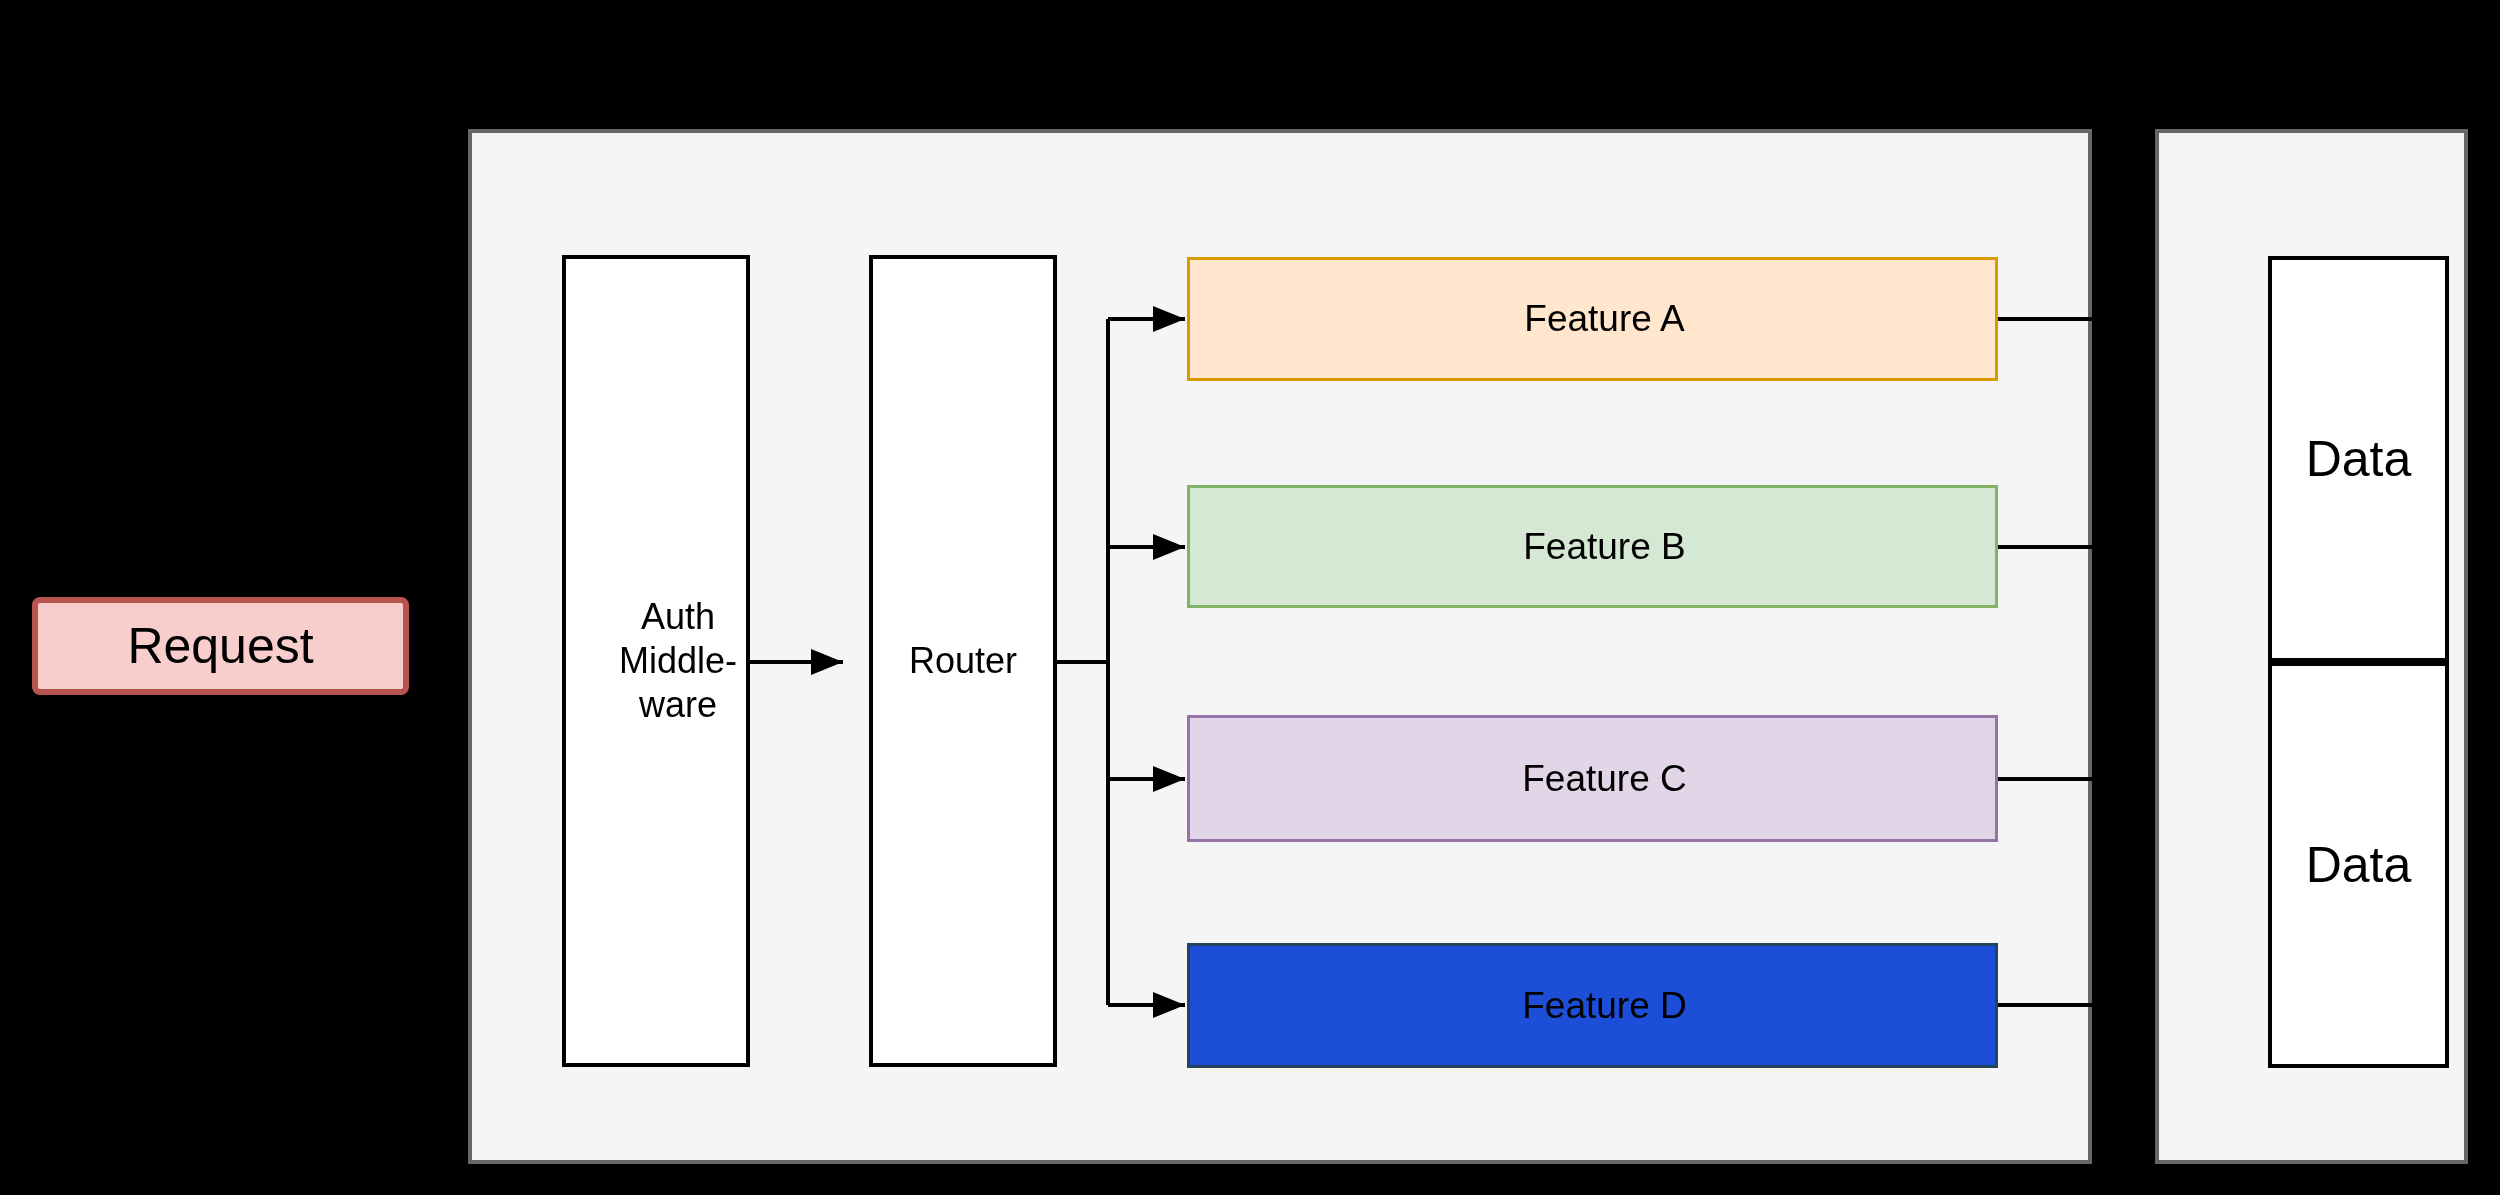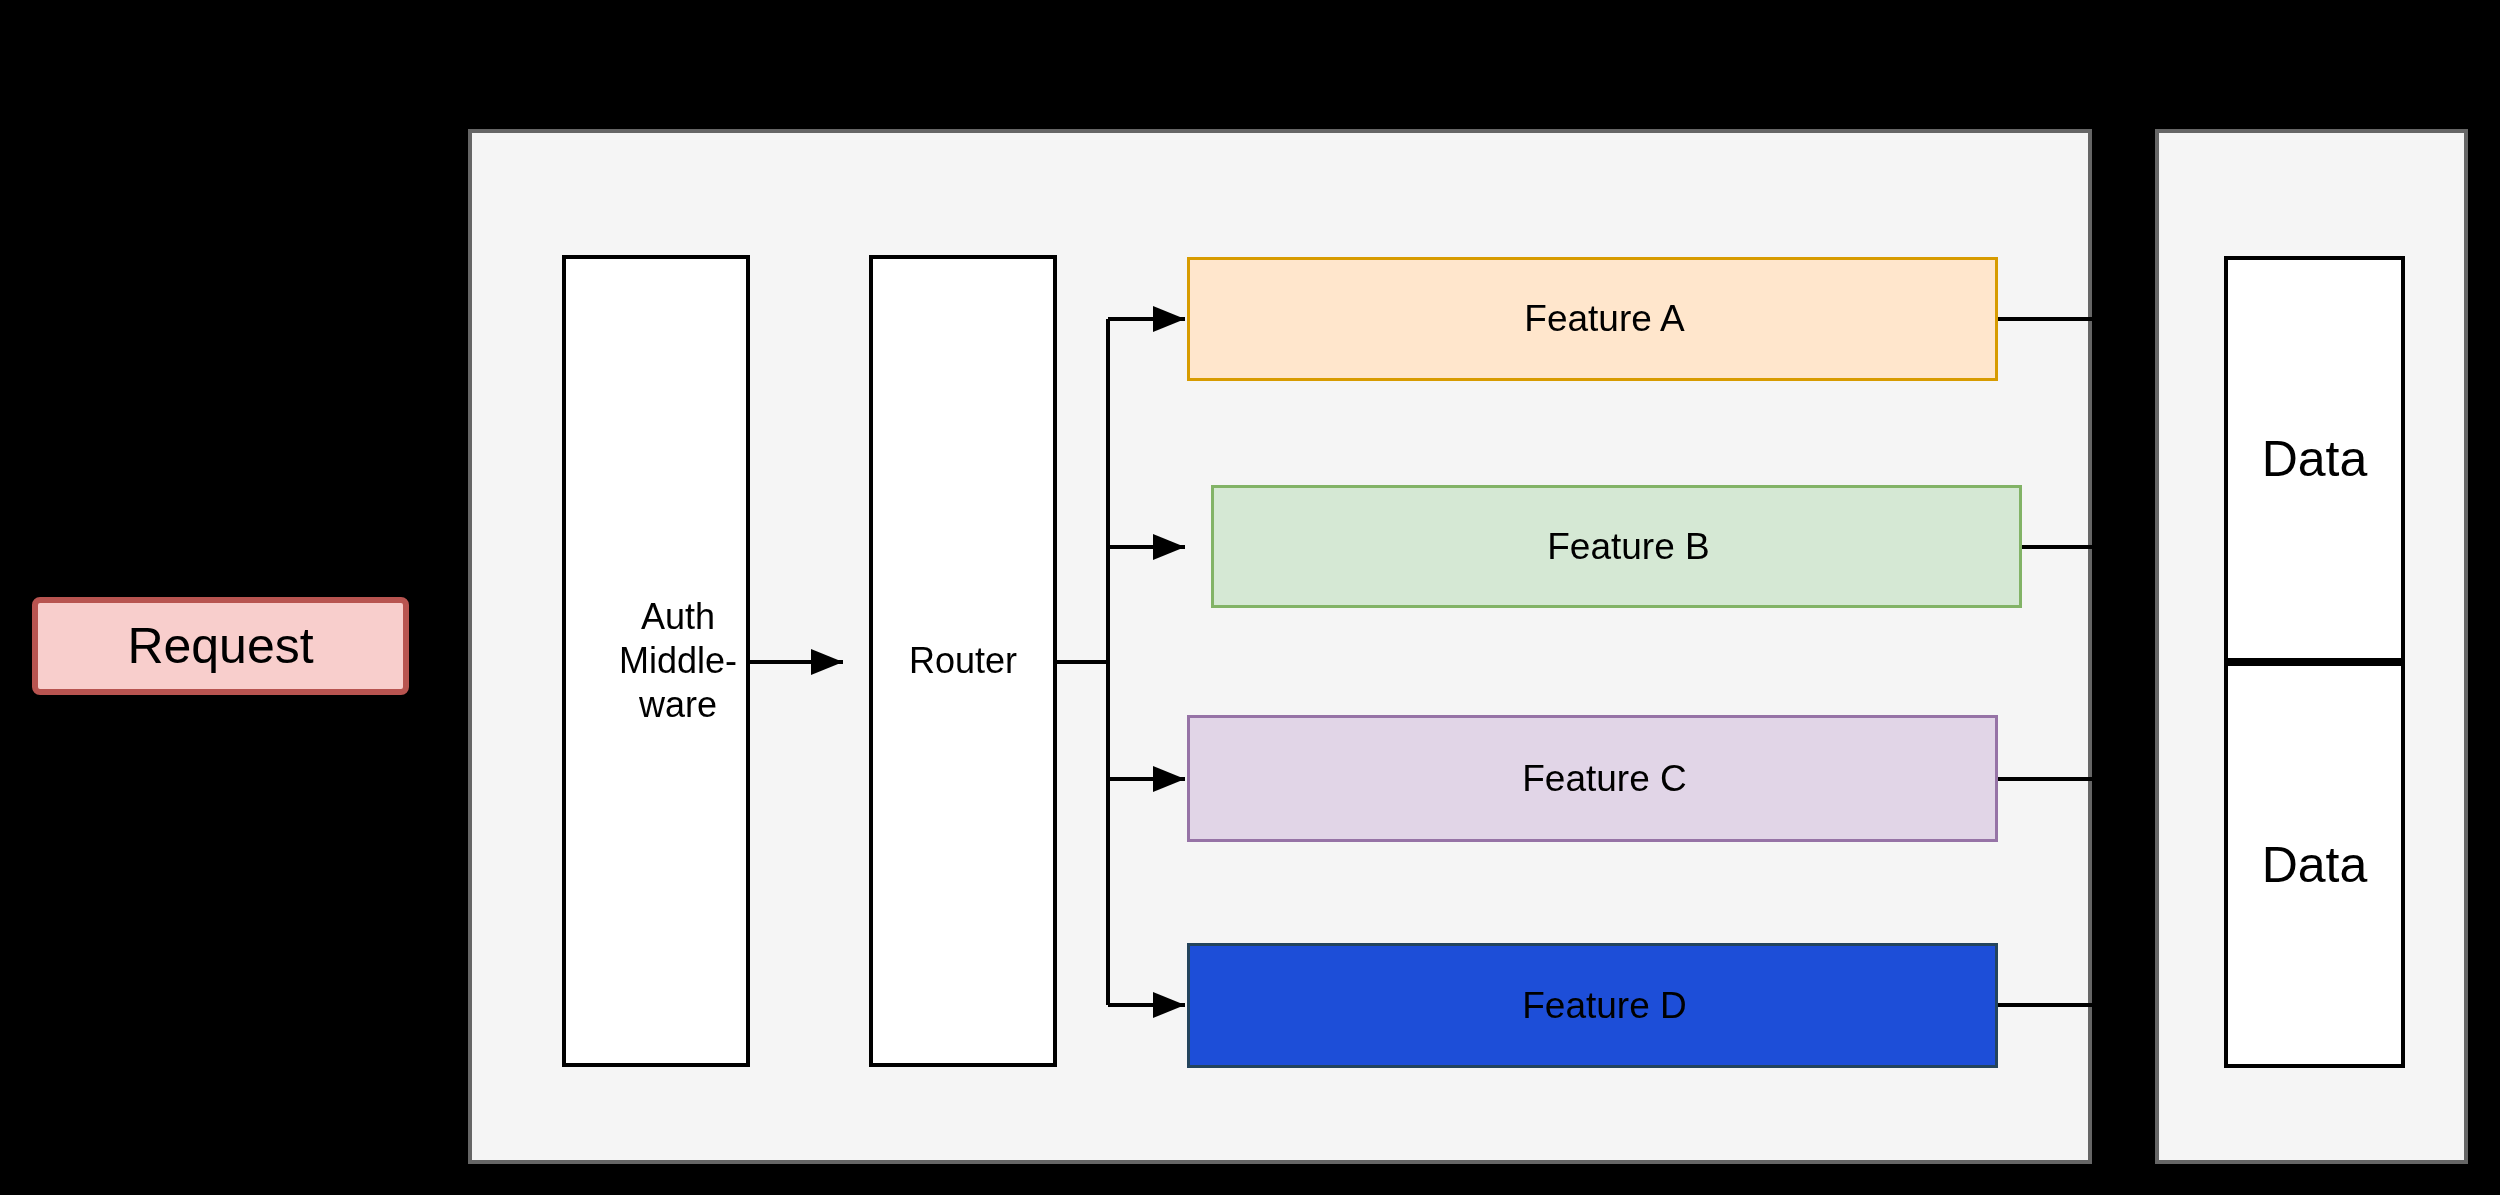--- a/index.html
+++ b/index.html
@@ -27,36 +27,36 @@
     box-sizing: border-box;
     display: flex;
     align-items: center;
     justify-content: center;
     text-align: center;
     background: #fff;
   }
   .node .label { display: block; }
   .plain-box { border: 4px solid #000; }
   .feature-box { border: 3px solid; font-size: 37px; padding-left: 24px; }
-  .big-label { font-size: 50px; }
+  .big-label { font-size: 50px; margin-left: 44px; }
   .mid-label { font-size: 36px; line-height: 44px; }
   .mid-label .line { display: block; margin-left: 44px; }
   #request-node {
     border: 6px solid;
     border-radius: 8px;
     font-size: 50px;
   }
   
   #gateway-container  { left: 468px;  top: 129px; width: 1624px; height: 1035px; }
   #datastore-container{ left: 2155px; top: 129px; width: 313px;  height: 1035px; }
   #request-node       { left: 32px;   top: 597px; width: 377px;  height: 98px; }
   #auth-node          { left: 562px;  top: 255px; width: 188px;  height: 812px; }
   #router-node        { left: 869px;  top: 255px; width: 188px;  height: 812px; }
   #feature-a-node     { left: 1187px; top: 257px; width: 811px;  height: 124px; }
-  #feature-b-node     { left: 1187px; top: 485px; width: 811px;  height: 123px; margin-left: 24px; }
+  #feature-b-node     { left: 1187px; top: 485px; width: 811px;  height: 123px; }
   #feature-c-node     { left: 1187px; top: 715px; width: 811px;  height: 127px; }
   #feature-d-node     { left: 1187px; top: 943px; width: 811px;  height: 125px; }
   #data-top-node      { left: 2224px; top: 256px; width: 181px;  height: 406px; }
   #data-bottom-node   { left: 2224px; top: 662px; width: 181px;  height: 406px; }
 
   #edge-layer {
     position: absolute;
     left: 0; top: 0;
     width: 2500px;
     height: 1195px;

